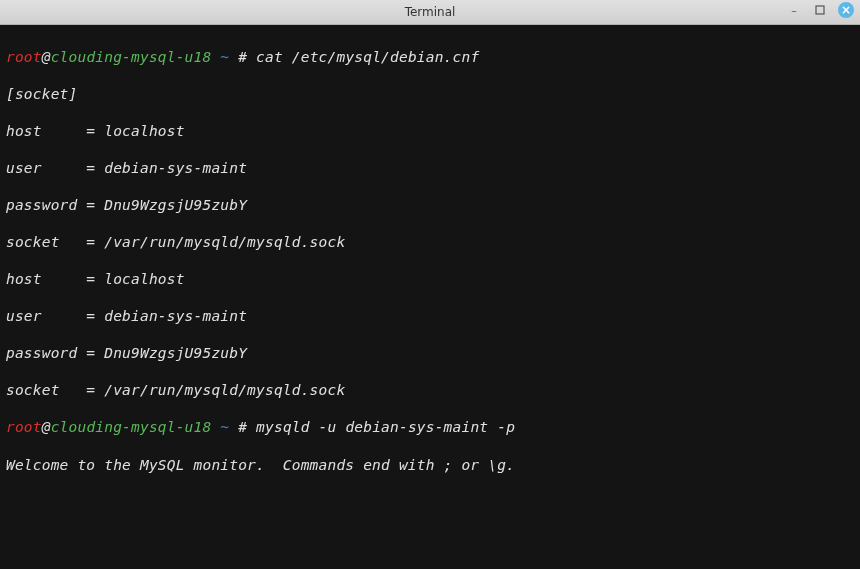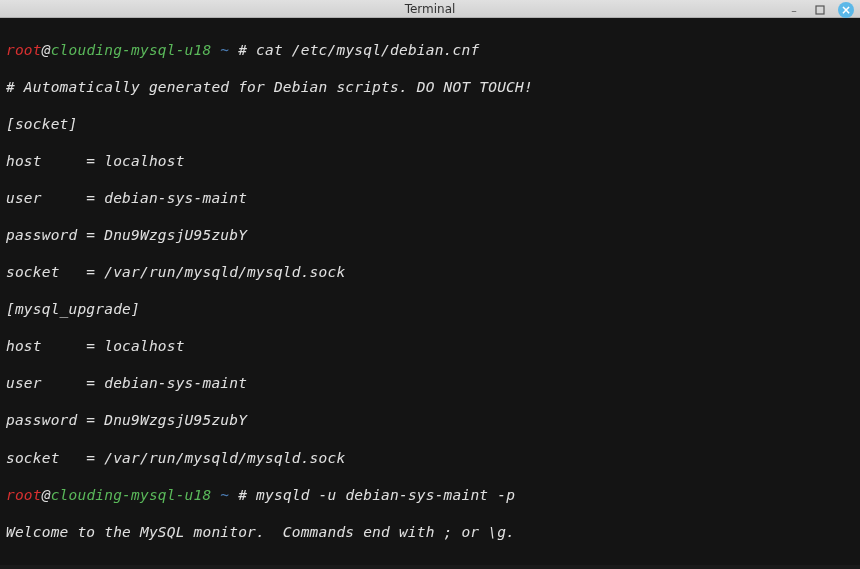--- a/index.html
+++ b/index.html
@@ -8,21 +8,21 @@
       box-sizing: border-box;
     }
     body {
       font-family: "DejaVu Sans Mono", "Liberation Mono", monospace;
       background: #1a1a1a;
       width: 860px;
       height: 569px;
       overflow: hidden;
     }
     .titlebar {
-      height: 18px;
+      height: 25px;
       background: linear-gradient(to bottom, #e0e0e0, #d0d0d0);
       border-bottom: 1px solid #b0b0b0;
       display: flex;
       align-items: center;
       justify-content: center;
       position: relative;
       font-family: "DejaVu Sans", sans-serif;
       font-size: 12px;
       color: #333;
     }
@@ -88,27 +88,25 @@
       <svg width="10" height="10" viewBox="0 0 10 10">
           <rect x="1" y="1" width="8" height="8" fill="none" stroke="#555" stroke-width="1.2"></rect>
         </svg>
     </div>
     <div class="ctrl-btn ctrl-close">×</div>
   </div>
 </div>
 
 <div class="terminal-body">
 <span class="line"><span class="prompt-user">root</span><span class="prompt-at">@</span><span class="prompt-host">clouding-mysql-u18</span><span class="prompt-tilde"> ~ </span><span class="prompt-hash"># </span><span class="c-white">cat /etc/mysql/debian.cnf</span></span>
-<span class="line c-white"># Automatically generated for Debian scripts. DO NOT TOUCH!</span>
 <span class="line c-white">[socket]</span>
 <span class="line c-white">host     = localhost</span>
 <span class="line c-white">user     = debian-sys-maint</span>
 <span class="line c-white">password = Dnu9WzgsjU95zubY</span>
 <span class="line c-white">socket   = /var/run/mysqld/mysqld.sock</span>
-<span class="line c-white">[mysql_upgrade]</span>
 <span class="line c-white">host     = localhost</span>
 <span class="line c-white">user     = debian-sys-maint</span>
 <span class="line c-white">password = Dnu9WzgsjU95zubY</span>
 <span class="line c-white">socket   = /var/run/mysqld/mysqld.sock</span>
 <span class="line"><span class="prompt-user">root</span><span class="prompt-at">@</span><span class="prompt-host">clouding-mysql-u18</span><span class="prompt-tilde"> ~ </span><span class="prompt-hash"># </span><span class="c-white">mysqld -u debian-sys-maint -p</span></span>
 <span class="line c-white">Welcome to the MySQL monitor.  Commands end with ; or \g.</span>
 
 
 <span class="line c-white"></span>
 

